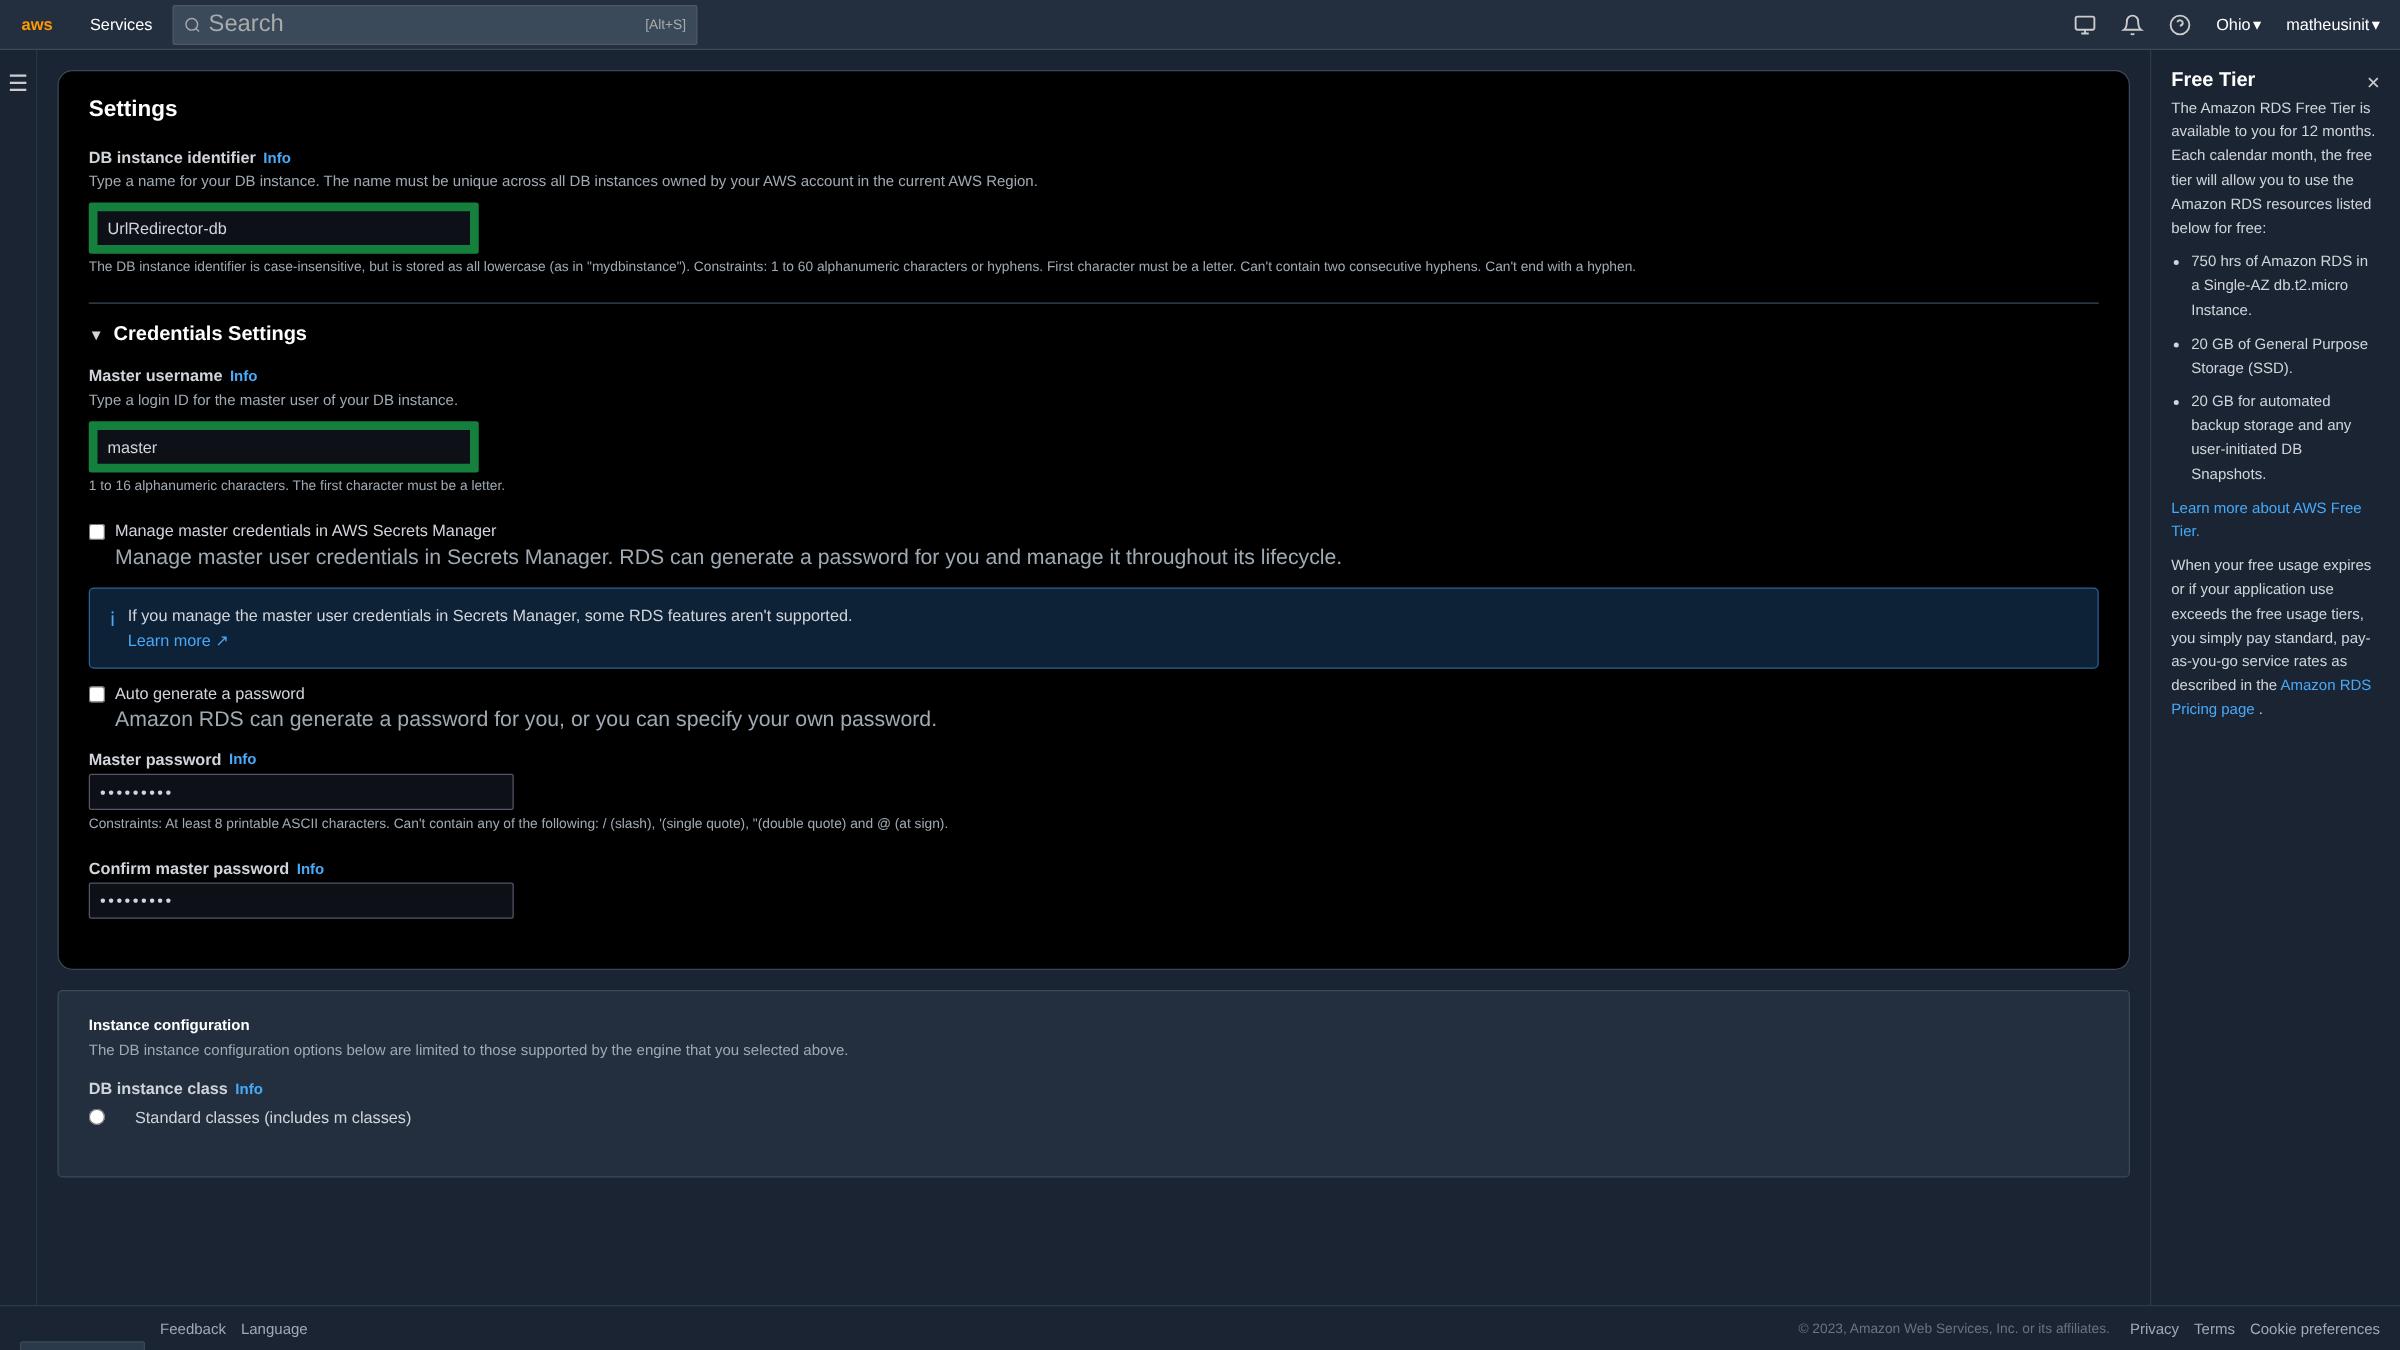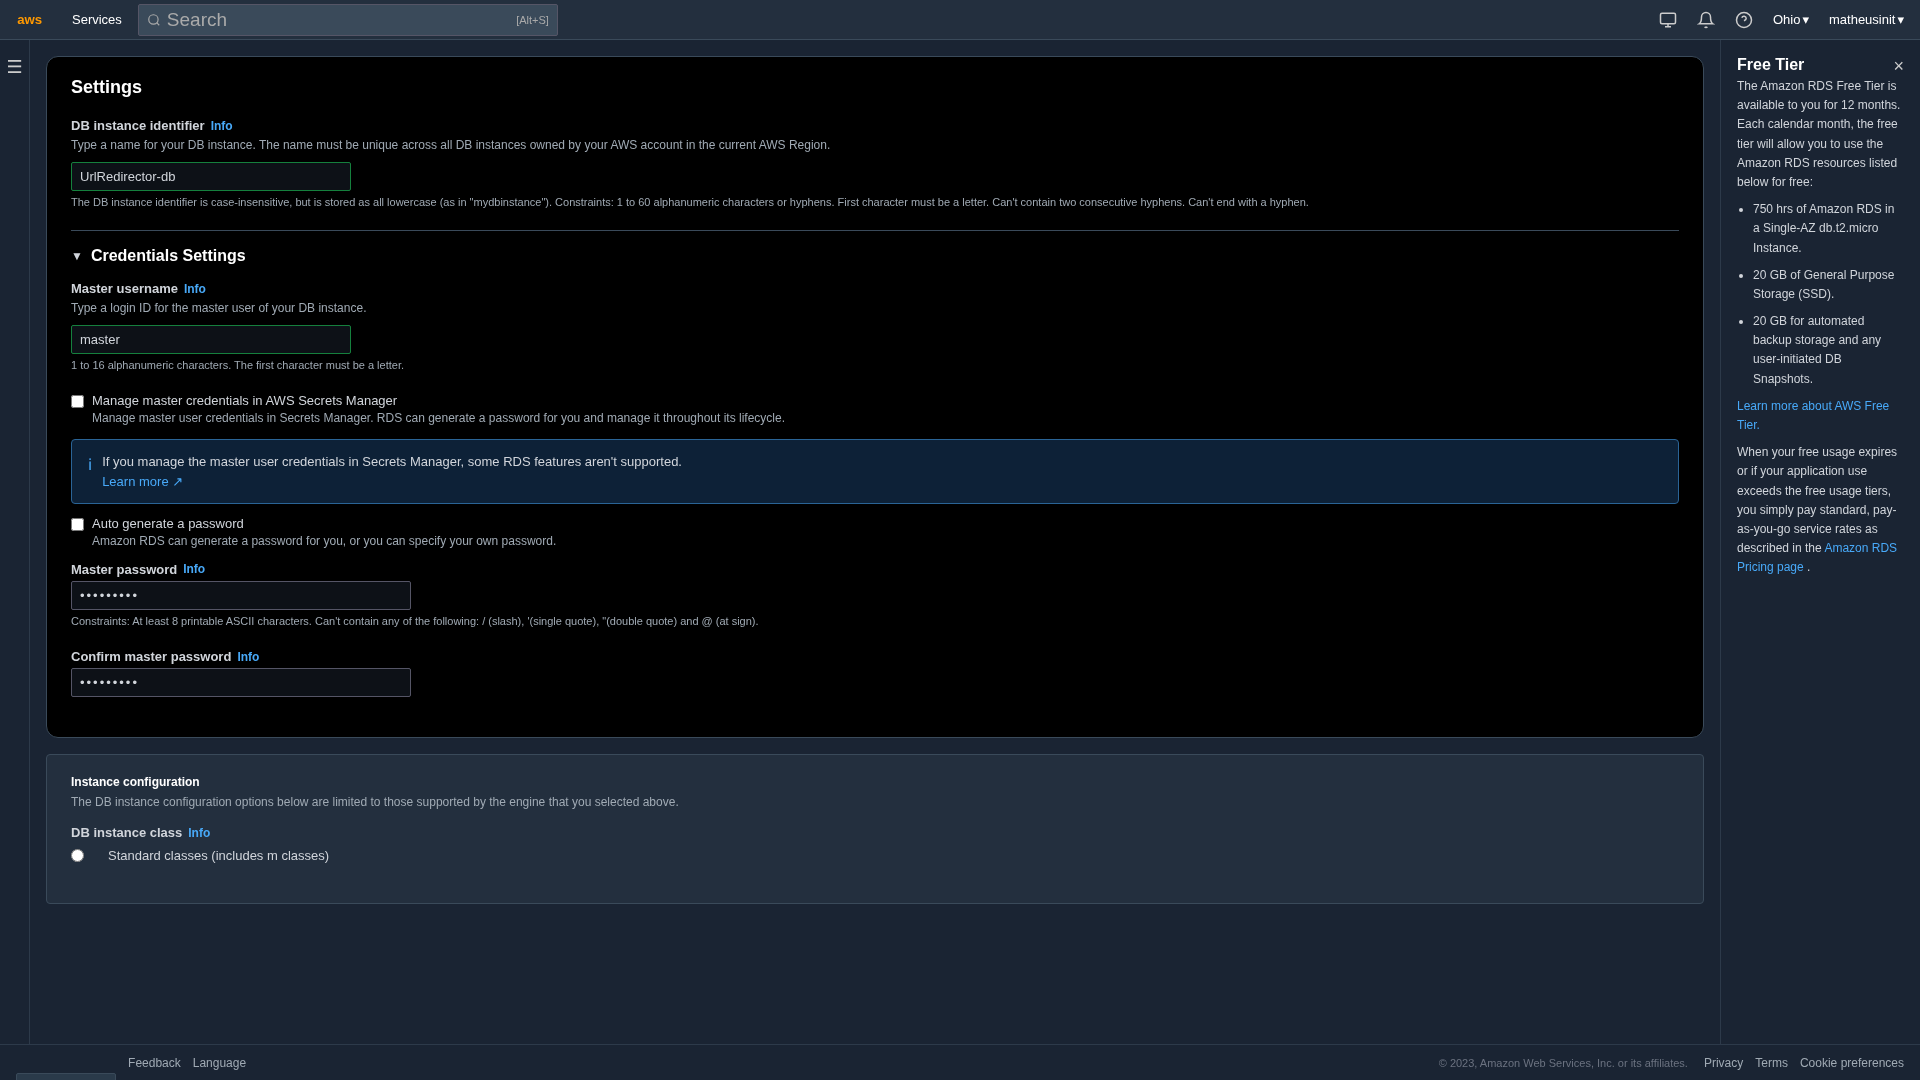--- a/index.html
+++ b/index.html
@@ -119,23 +119,23 @@
     .info-badge {
       color: #48a9f8; font-size: 12px; cursor: pointer;
     }
     .field-description {
       color: #a0aab4; font-size: 12px; margin-bottom: 8px; line-height: 1.4;
     }
     .field-constraint {
       color: #a0aab4; font-size: 11px; margin-top: 4px; line-height: 1.4;
     }
     .text-input {
-      width: 280px;
+      width: 312px;
       background: #0d1117;
-      border: 1px solid #15803d;
+      border: 7px solid #15803d;
       border-radius: 2px;
       padding: 6px 8px;
       color: #d1d5db;
       font-size: 13px;
       outline: none;
     }
 
     
     .collapsible-header {
       display: flex; align-items: center; gap: 8px;
@@ -154,21 +154,21 @@
       margin: 12px 0;
     }
     .checkbox-row input[type="checkbox"] {
       margin-top: 2px; cursor: pointer;
       accent-color: #48a9f8;
     }
     .checkbox-label {
       font-size: 13px; color: #d1d5db; font-weight: 500;
     }
     .checkbox-desc {
-      color: #a0aab4; font-size: 12px; margin-top: 2px; line-height: 1.4;
+      color: #a0aab4; font-size: 17px; margin-top: 2px; line-height: 1.4;
     }
 
     
     .info-box {
       background: #0d2137;
       border: 1px solid #2a6496;
       border-radius: 4px;
       padding: 12px 16px;
       margin: 12px 0;
       display: flex; align-items: flex-start; gap: 10px;

